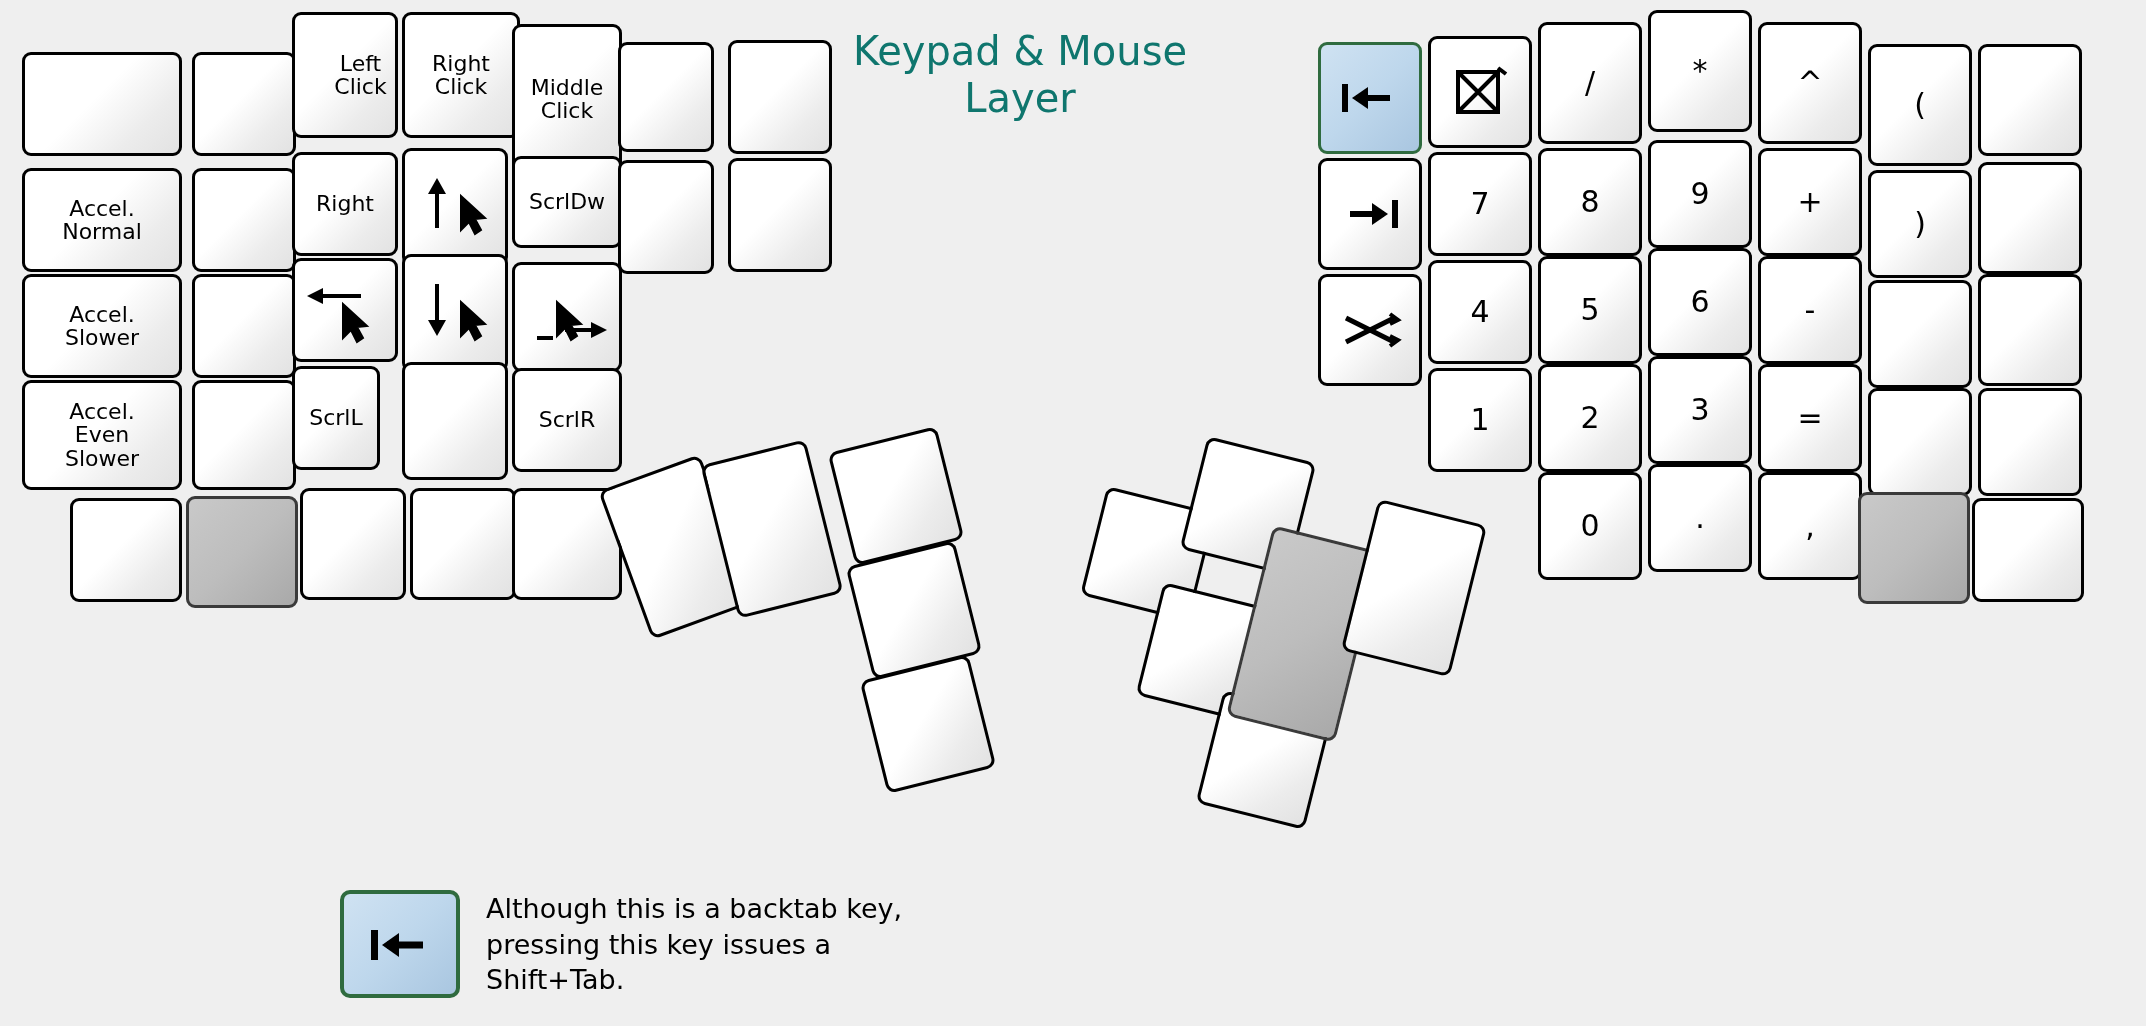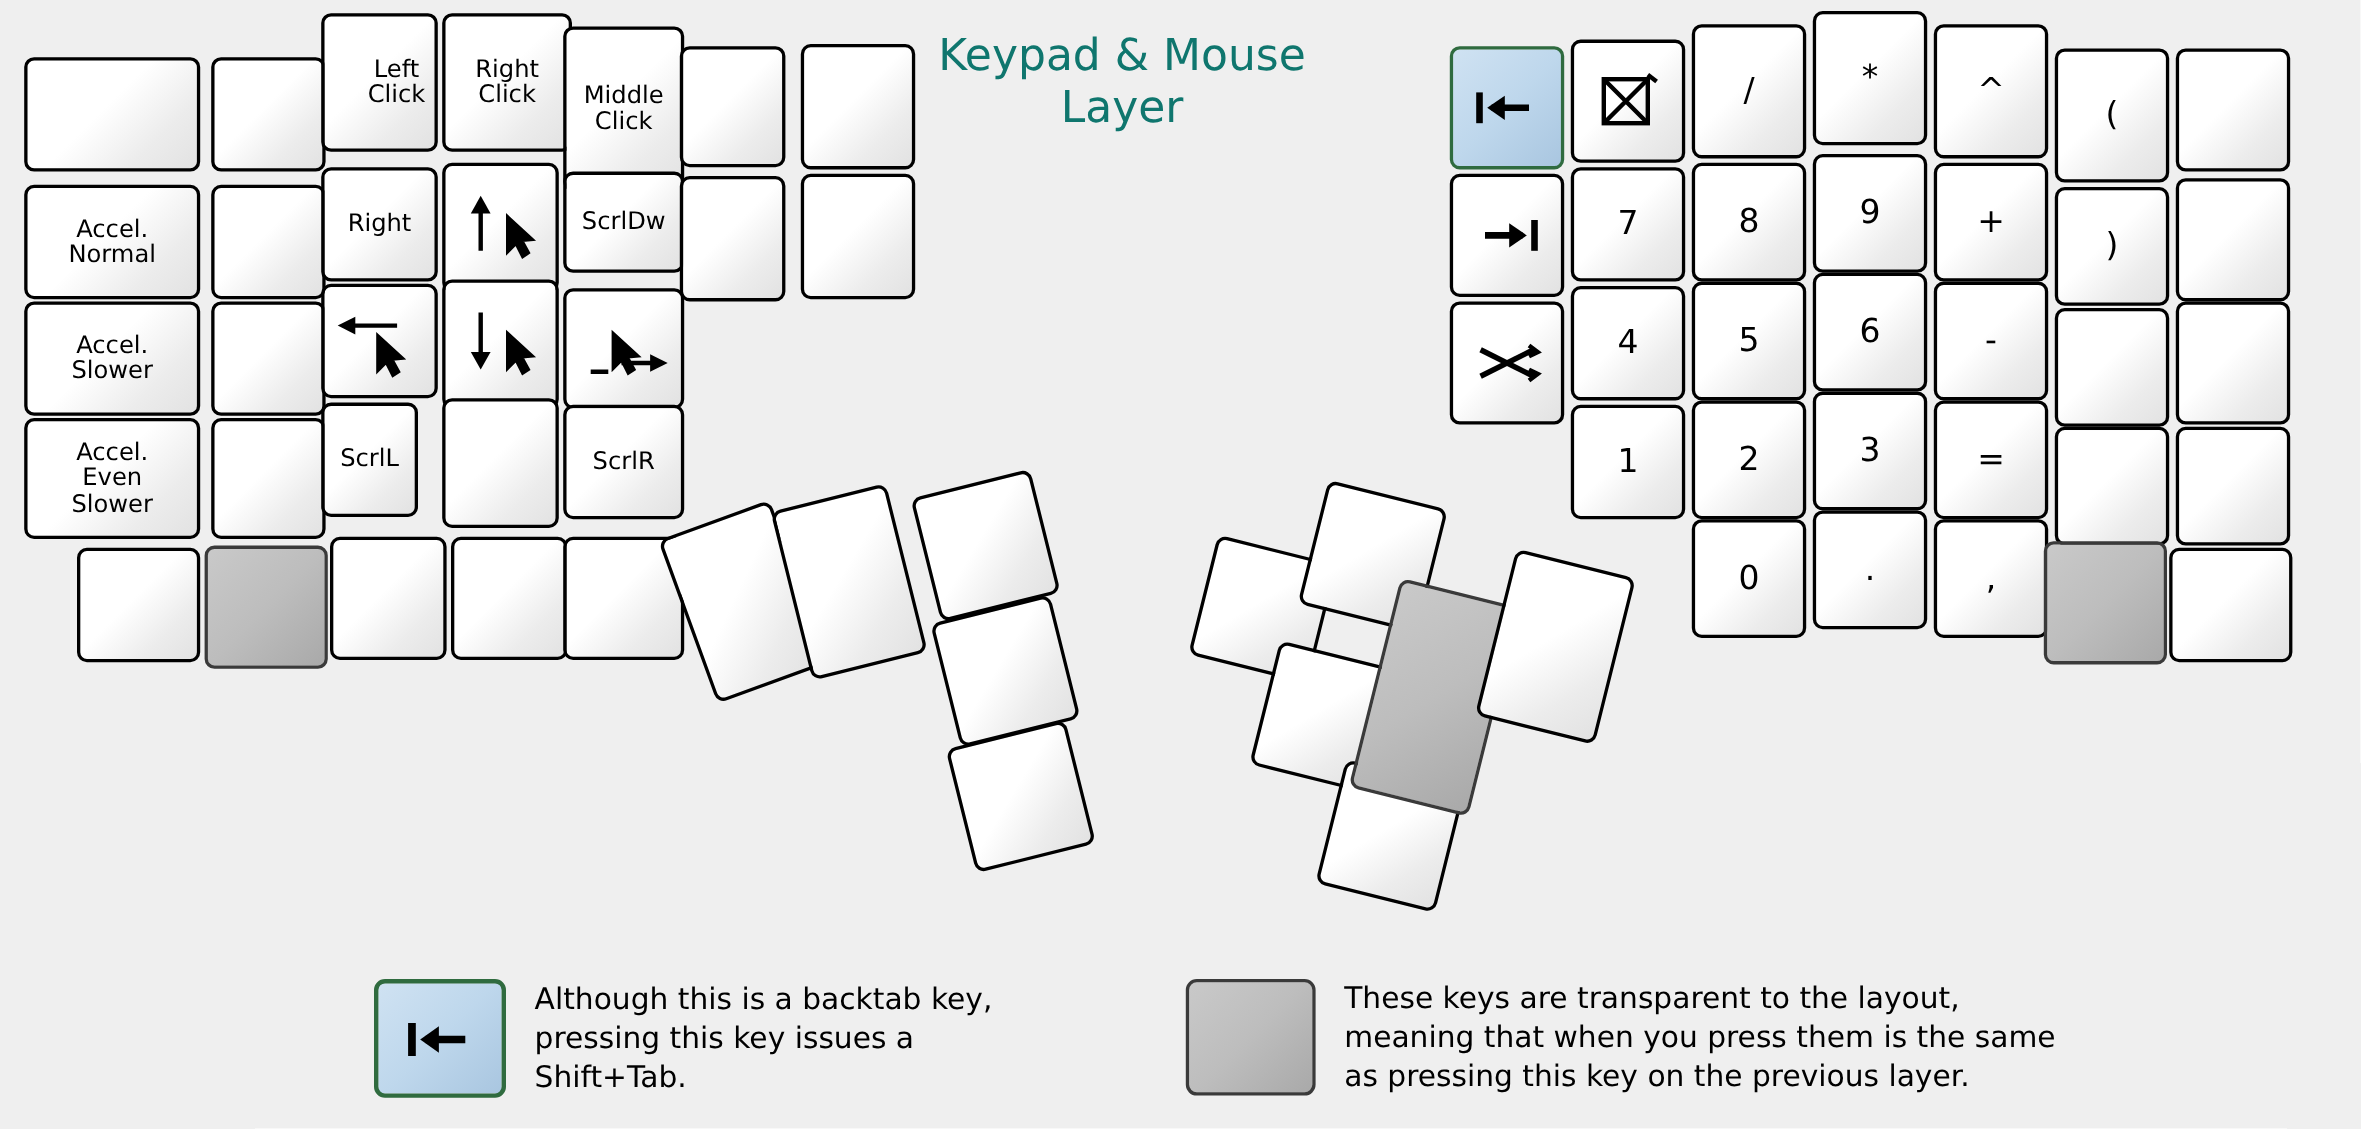--- a/index.html
+++ b/index.html
@@ -322,20 +322,14 @@
         <rect x="6" y="8" width="7" height="30" fill="#000"></rect>
         <path d="M22 23 L58 23" stroke="#000" stroke-width="7" fill="none"></path>
         <path d="M17 23 L34 11 L34 35 Z" fill="#000"></path>
       </svg>
     </div>
     <div class="legend-text">Although this is a backtab key,
 pressing this key issues a
 Shift+Tab.</div>
   </div>
 
-  <div class="legend" style="left:1078px;top:890px;width:1000px;">
-    <div class="legend-key transparent"></div>
-    <div class="legend-text">These keys are transparent to the layout,
-meaning that when you press them is the same
-as pressing this key on the previous layer.</div>
-  </div>
 
 </div>
 
 </body></html>

